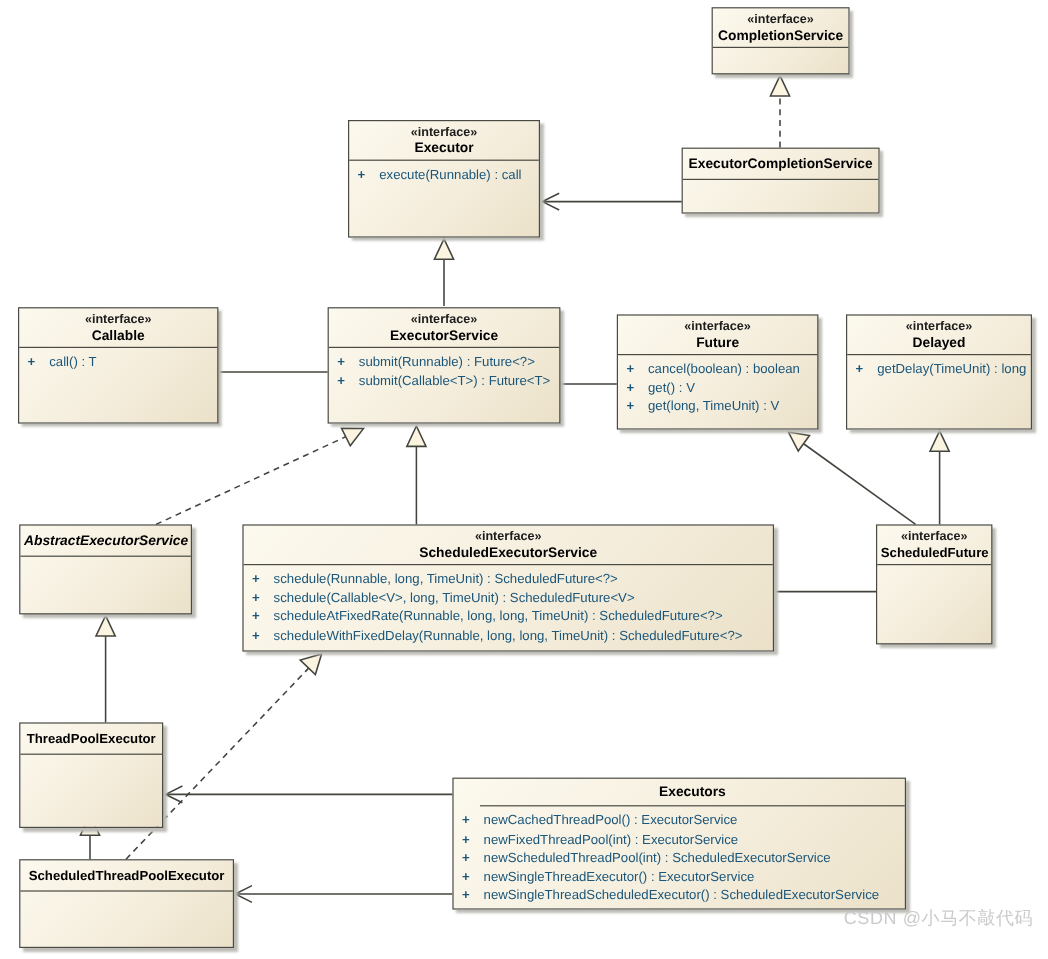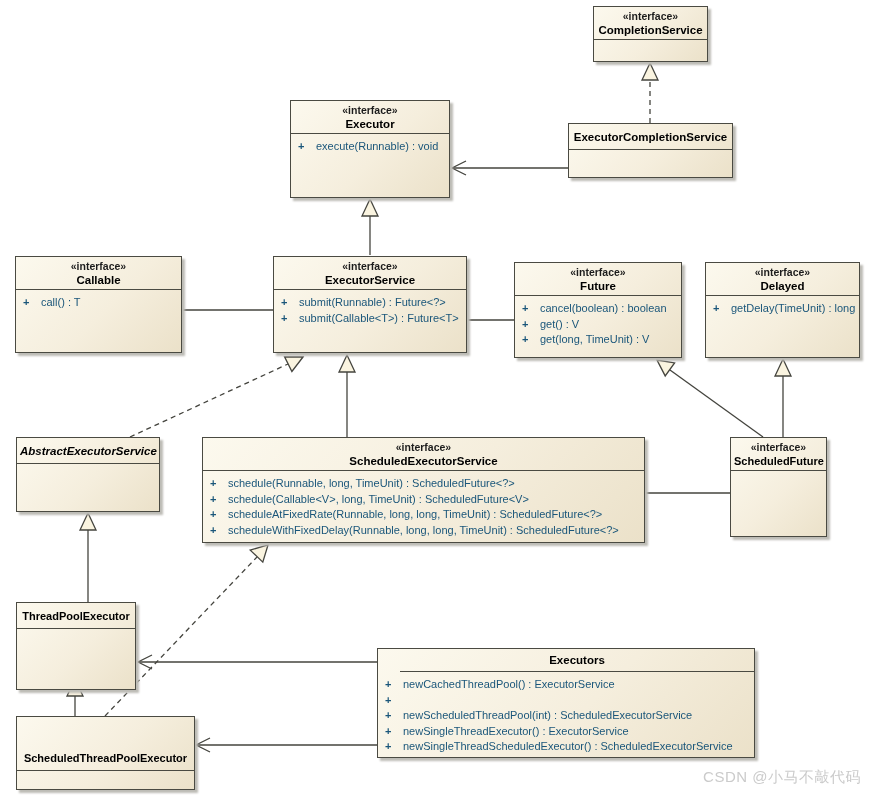--- a/index.html
+++ b/index.html
@@ -21,21 +21,21 @@
   }
   .stereo{display:block;font-size:10.5px;font-weight:bold;color:#1c1c1c;line-height:13px;}
   .cname{display:block;font-size:11.5px;font-weight:bold;color:#000;line-height:14px;white-space:nowrap;}
   .cname.abstract{font-style:italic;}
   .uml-head.solo{padding:6px 3px 5px 3px;}
   .uml-body{flex:1 1 auto;padding:5px 6px 2px 7px;overflow:hidden;}
   .mrow{display:flex;font-size:11px;color:#1a567a;line-height:15.5px;white-space:nowrap;}
   .vis{flex:0 0 auto;width:9px;font-weight:bold;}
   .sig{flex:0 0 auto;padding-left:9px;}
   .watermark{
-    position:absolute;right:12px;bottom:12px;
+    position:absolute;right:12px;bottom:24px;
     font-size:15px;color:#cbcbcb;letter-spacing:0.5px;
   }
 </style>
 </head>
 <body>
 
 <div id="canvas">
 
   <svg id="rel-layer" viewBox="0 0 873 799" xmlns="http://www.w3.org/2000/svg">
     <g stroke="#44443e" stroke-width="1.3" fill="none">
@@ -130,21 +130,21 @@
   </div>
 
   <div class="uml-box" style="left:290px;top:100px;width:160px;height:98px;">
     <div class="uml-head">
       <span class="stereo">«interface»</span>
       <span class="cname">Executor</span>
     </div>
     <div class="uml-body">
       <div class="mrow">
         <span class="vis">+</span>
-        <span class="sig">execute(Runnable) : void</span>
+        <span class="sig">execute(Runnable) : call</span>
       </div>
     </div>
   </div>
 
   <div class="uml-box" style="left:15px;top:256px;width:167px;height:97px;">
     <div class="uml-head">
       <span class="stereo">«interface»</span>
       <span class="cname">Callable</span>
     </div>
     <div class="uml-body">
@@ -248,36 +248,37 @@
 
   <div class="uml-box" style="left:16px;top:602px;width:120px;height:88px;">
     <div class="uml-head solo">
       <span class="cname" style="font-size:11px;">ThreadPoolExecutor</span>
     </div>
     <div class="uml-body"></div>
   </div>
 
   <div class="uml-box" style="left:16px;top:716px;width:179px;height:74px;">
     <div class="uml-head solo">
-      <span class="cname" style="font-size:11px;margin-top:28px;">ScheduledThreadPoolExecutor</span>
+      <span class="cname" style="font-size:11px;">ScheduledThreadPoolExecutor</span>
     </div>
     <div class="uml-body"></div>
   </div>
 
   <div class="uml-box" style="left:377px;top:648px;width:378px;height:110px;">
     <div class="uml-head solo" style="padding:4px 3px;margin-left:22px;">
       <span class="cname">Executors</span>
     </div>
     <div class="uml-body">
       <div class="mrow">
         <span class="vis">+</span>
         <span class="sig">newCachedThreadPool() : ExecutorService</span>
       </div>
       <div class="mrow">
         <span class="vis">+</span>
+        <span class="sig">newFixedThreadPool(int) : ExecutorService</span>
       </div>
       <div class="mrow">
         <span class="vis">+</span>
         <span class="sig">newScheduledThreadPool(int) : ScheduledExecutorService</span>
       </div>
       <div class="mrow">
         <span class="vis">+</span>
         <span class="sig">newSingleThreadExecutor() : ExecutorService</span>
       </div>
       <div class="mrow">

